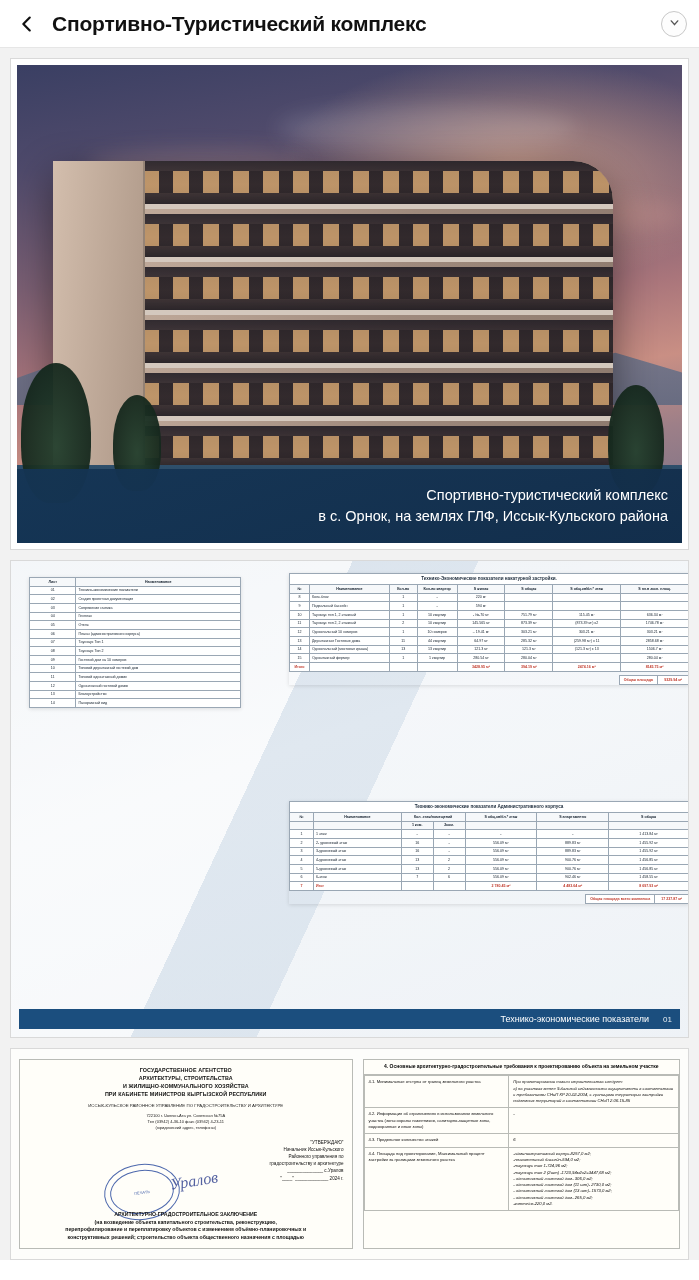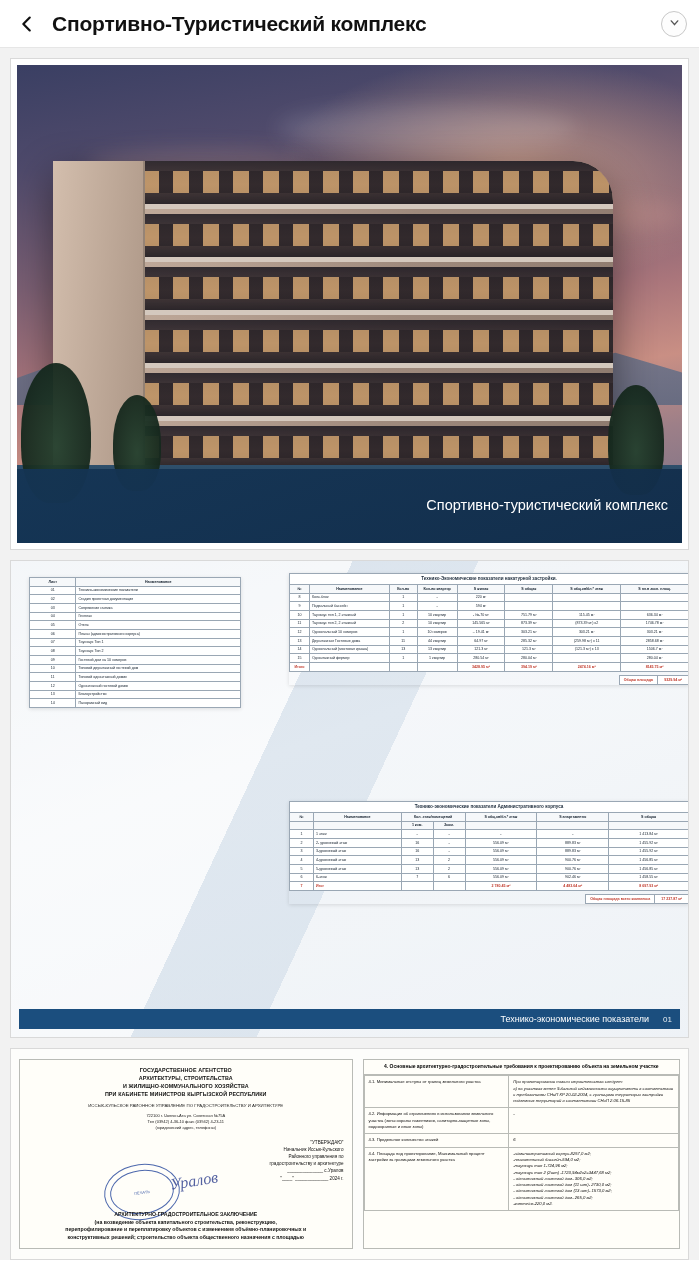--- a/index.html
+++ b/index.html
@@ -383,20 +383,21 @@
       <div class="tower-left"></div>
 
       <div class="ground"></div>
       <div class="tree t1"></div>
       <div class="tree t2"></div>
       <div class="tree t3"></div>
 
       <div class="caption-band">
         <div class="caption-text">
           <div>Спортивно-туристический комплекс</div>
+          <div>в с. Орнок, на землях ГЛФ, Иссык-Кульского района</div>
         </div>
       </div>
     </div>
   </div>
 
   <div class="page page2">
     <div class="p2-diag"></div>
 
     <div class="tbl-left">
       <table class="mini-table">

